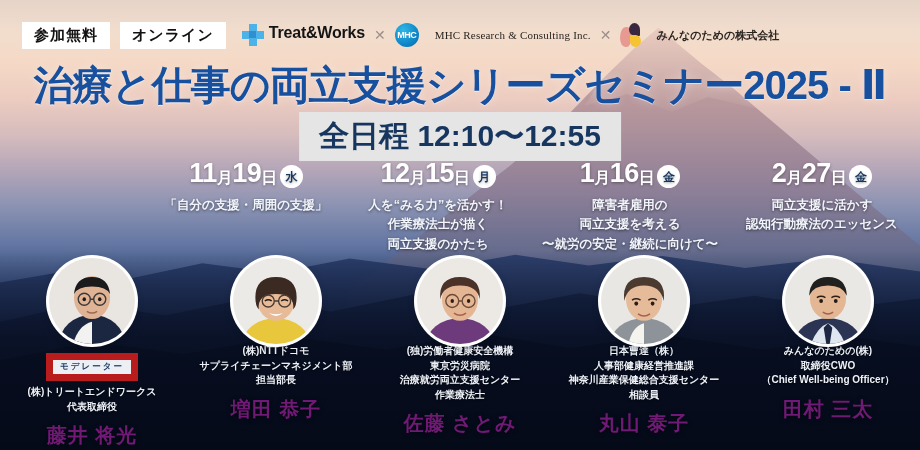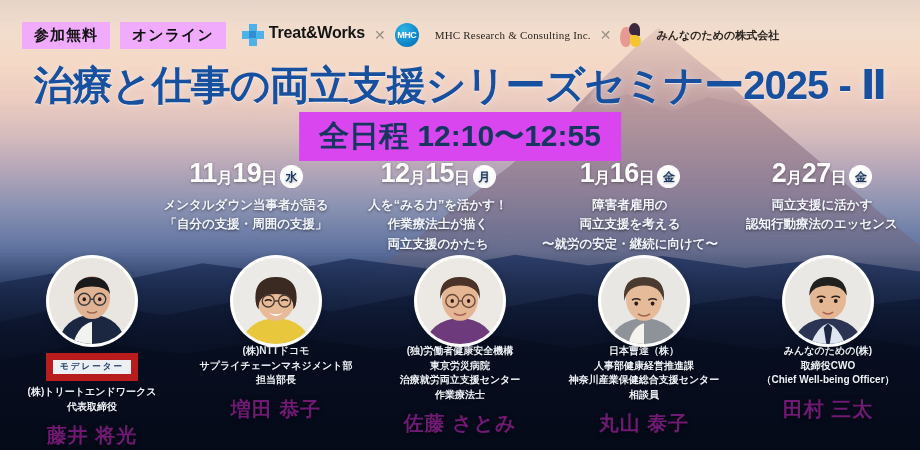--- a/index.html
+++ b/index.html
@@ -53,21 +53,21 @@
   .ridge2{top:262px;height:130px;background:linear-gradient(180deg,#1a2a50,#101c3b);
     clip-path:polygon(0 46%,9% 32%,18% 41%,27% 28%,36% 38%,45% 25%,54% 36%,63% 24%,73% 35%,82% 26%,91% 36%,100% 28%,100% 100%,0 100%);opacity:.95;}
   .ridge3{top:300px;height:150px;background:linear-gradient(180deg,#0d1730,#070e22);
     clip-path:polygon(0 40%,10% 28%,20% 36%,31% 24%,42% 33%,52% 22%,62% 32%,72% 23%,83% 33%,93% 25%,100% 31%,100% 100%,0 100%);}
   .bottom-fade{position:absolute;left:0;bottom:0;width:100%;height:200px;
     background:linear-gradient(180deg,rgba(6,12,28,0) 0%,rgba(6,12,28,.72) 45%,rgba(5,10,24,.95) 100%);}
 
   
   .topbar{position:absolute;left:22px;top:22px;display:flex;align-items:center;gap:10px;z-index:5;}
   .pill{
-    background:#f0abfc;color:#111;font-weight:700;font-size:15px;
+    background:#ffffff;color:#111;font-weight:700;font-size:15px;
     padding:5px 12px;letter-spacing:1px;line-height:1.1;white-space:nowrap;
   }
   .logo-group{display:flex;align-items:center;gap:9px;margin-left:6px;}
   .tw-logo{display:flex;gap:5px;}
   .cross{position:relative;width:22px;height:22px;}
   .cross i{position:absolute;background:#4db2e8;display:block;}
   .cross i:nth-child(1){left:7px;top:0;width:8px;height:8px;}
   .cross i:nth-child(2){left:0;top:7px;width:8px;height:8px;}
   .cross i:nth-child(3){left:7px;top:7px;width:8px;height:8px;background:#2f8fd0;}
   .cross i:nth-child(4){left:14px;top:7px;width:8px;height:8px;}
@@ -89,21 +89,21 @@
 
   
   .title{
     position:absolute;top:58px;left:0;width:100%;text-align:center;z-index:5;
     font-size:40px;font-weight:700;color:#17509e;letter-spacing:-1px;
     text-shadow:0 1px 0 rgba(255,255,255,.55),0 0 10px rgba(255,255,255,.35);
     white-space:nowrap;
   }
   .time-band{
     position:absolute;top:112px;left:50%;transform:translateX(-50%);z-index:5;
-    background:#d946ef;padding:4px 20px;
+    background:#e5e5e5;padding:4px 20px;
     font-size:30px;font-weight:700;color:#16365f;letter-spacing:0px;white-space:nowrap;
   }
 
   
   .sessions{position:absolute;top:160px;left:150px;width:770px;display:flex;z-index:5;}
   .session{width:192px;text-align:center;color:#fff;}
   .date-line{display:flex;align-items:center;justify-content:center;gap:0;
     font-size:27px;font-weight:600;letter-spacing:-.5px;line-height:1;
     text-shadow:0 1px 3px rgba(0,0,0,.35);}
   .date-line .unit{font-size:16px;font-weight:600;position:relative;top:4px;}
@@ -184,21 +184,20 @@
   <div class="sessions">
     <div class="session">
       <div class="date-line">
         <span>11</span>
         <span class="unit">月</span>
         <span>19</span>
         <span class="unit">日</span>
         <span class="dow">水</span>
       </div>
       <div class="desc">
-        <div>メンタルダウン当事者が語る</div>
         <div>「自分の支援・周囲の支援」</div>
       </div>
     </div>
 
     <div class="session">
       <div class="date-line">
         <span>12</span>
         <span class="unit">月</span>
         <span>15</span>
         <span class="unit">日</span>

